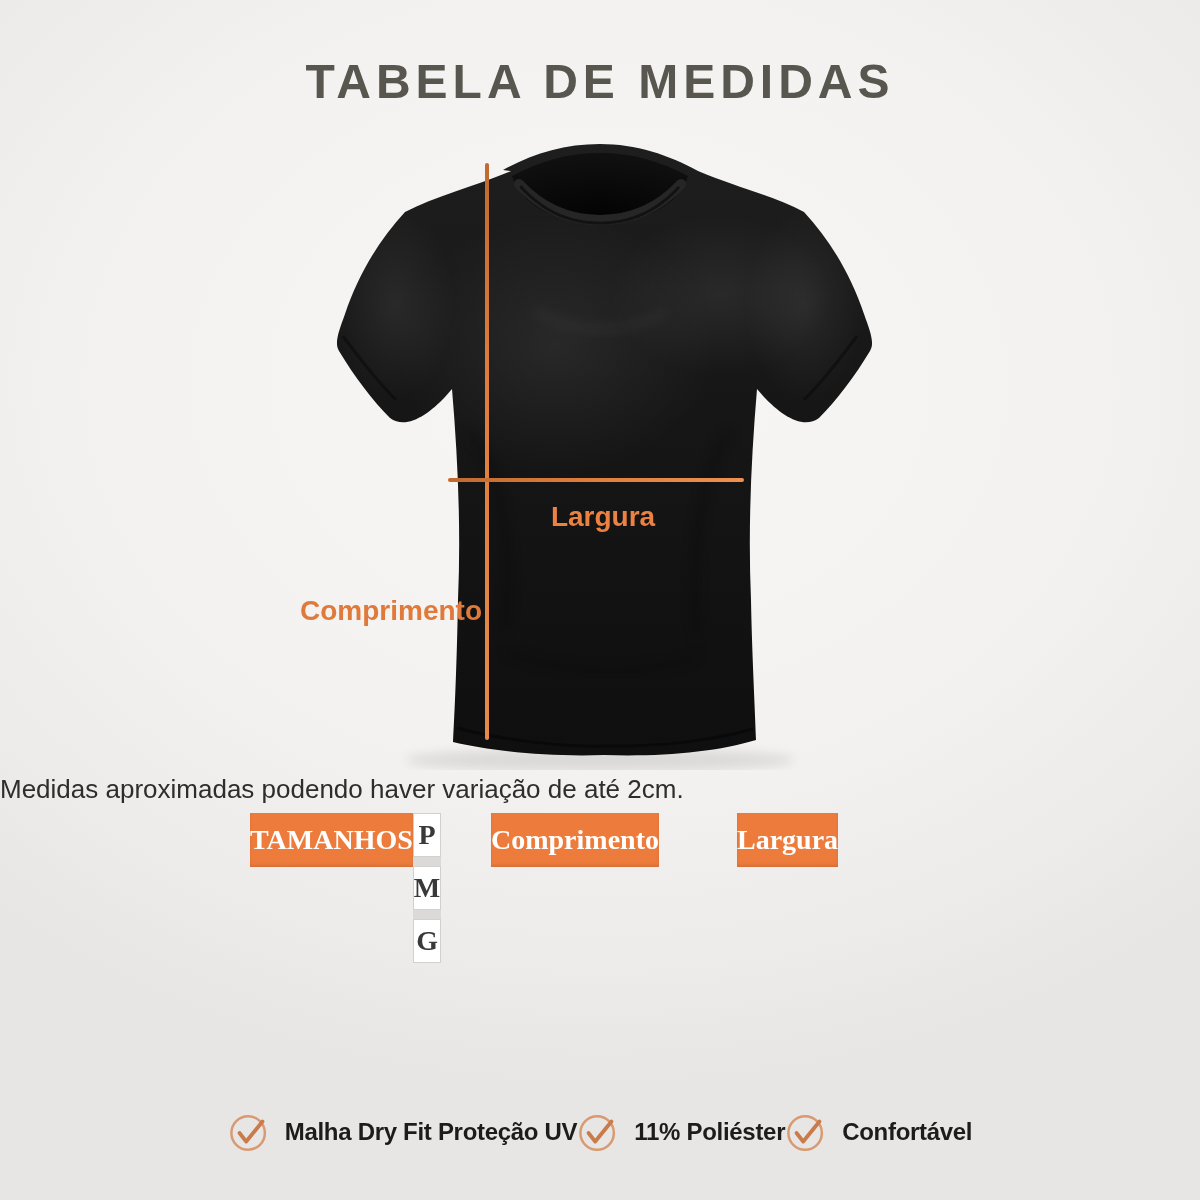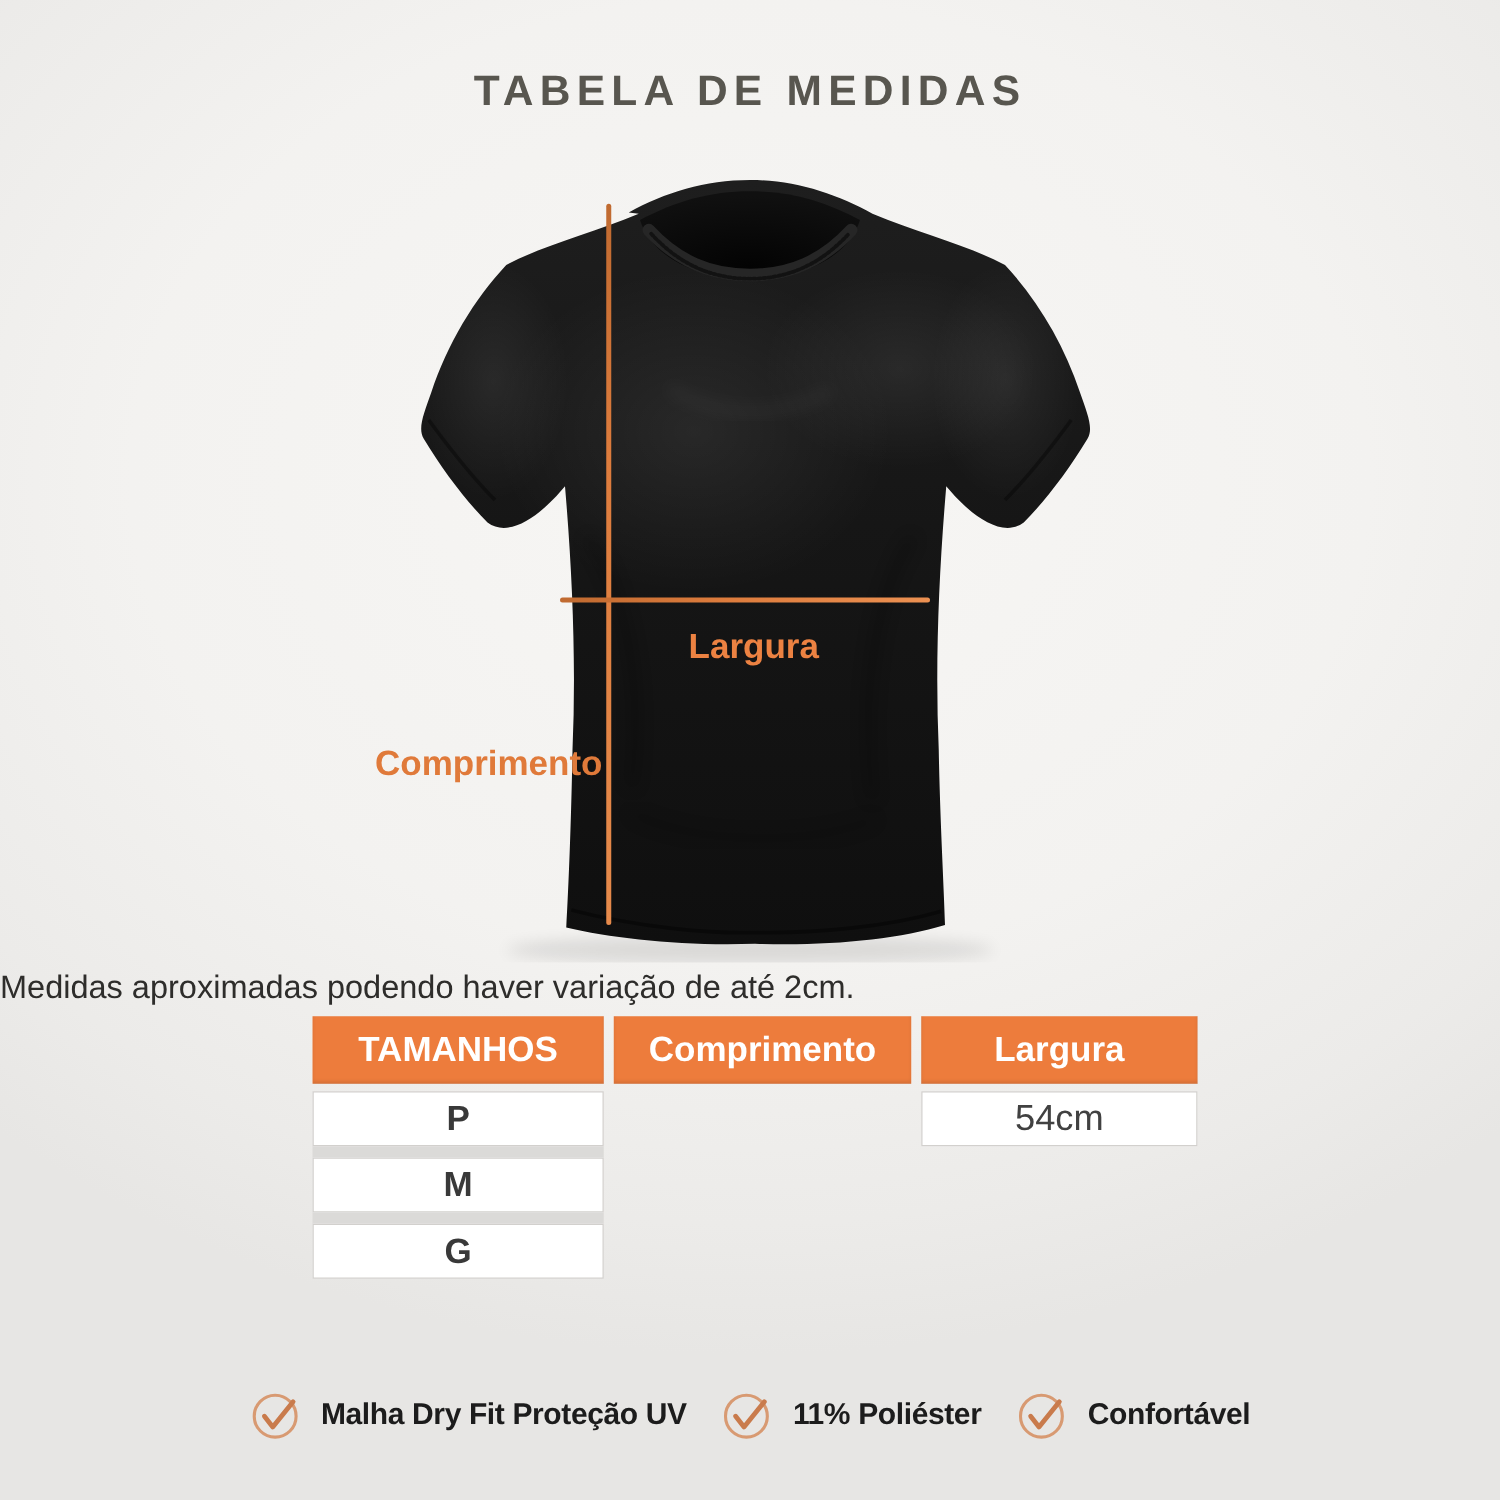--- a/index.html
+++ b/index.html
@@ -7,21 +7,21 @@
     position:relative;
     width:1200px;height:1200px;
     overflow:hidden;
     font-family:"Liberation Sans", sans-serif;
     background:
       radial-gradient(ellipse 900px 700px at 50% 32%, #f7f6f4 0%, #f3f2f0 55%, #ecebe9 85%, #e7e6e4 100%);
   }
   .page-title{
     position:absolute;top:54px;left:0;right:0;
     text-align:center;
-    font-size:34px;font-weight:bold;letter-spacing:5px;
+    font-size:48px;font-weight:bold;letter-spacing:5px;
     color:#58564f;
   }
   .shirt-svg{position:absolute;left:300px;top:130px;width:600px;height:640px;}
   .v-line{
     position:absolute;left:485px;top:163px;width:4px;height:577px;
     background:linear-gradient(180deg,#c06a30 0%,#dd7c3d 35%,#e68a4b 100%);
     border-radius:2px;
   }
   .h-line{
     position:absolute;left:448px;top:478px;width:296px;height:4px;
@@ -34,21 +34,21 @@
   .lbl-largura{left:518px;top:501px;width:170px;color:#ec8242;}
   .lbl-comprimento{left:300px;top:595px;width:176px;color:#e07a3a;}
   .note{
     position:absolute;top:774px;left:0;right:0;
     text-align:left;font-size:26px;color:#2e2d2b;
   }
   .size-table{
     position:absolute;top:813px;left:250px;width:708px;
     display:flex;gap:8px;
   }
-  .col{display:flex;flex-direction:column;}
+  .col{display:flex;font-family:Liberation Serif, serif;}
   .col-sizes{width:233px;}
   .col-comp{width:238px;}
   .col-larg{width:221px;}
   .th{
     height:54px;background:#ed7c3c;color:#ffffff;
     font-weight:bold;font-size:28px;
     display:flex;align-items:center;justify-content:center;
     margin-bottom:6px;
     box-shadow:inset 0 -2px 3px rgba(0,0,0,0.10);
   }
@@ -57,21 +57,21 @@
     display:flex;flex-direction:column;gap:9px;
   }
   .cell{
     height:44px;background:#ffffff;border:1px solid #d2d0cd;
     display:flex;align-items:center;justify-content:center;
     font-size:29px;color:#414141;box-sizing:border-box;
   }
   .cell-size{font-weight:bold;font-size:28px;color:#393939;}
   .features{
     position:absolute;top:1110px;left:0;right:0;
-    display:flex;justify-content:center;align-items:center;gap:28px;
+    display:flex;justify-content:center;align-items:center;
   }
   .feature{display:flex;align-items:center;gap:11px;}
   .feature-label{font-weight:bold;font-size:24px;color:#1c1c1c;letter-spacing:-0.3px;}
   .check-icon{width:46px;height:44px;flex:0 0 auto;}
 </style>
 </head>
 <body>
 
 <div class="canvas">
 
@@ -164,21 +164,20 @@
         <div class="cell cell-size">M</div>
         <div class="cell cell-size">G</div>
       </div>
     </div>
     <div class="col col-comp">
       <div class="th">Comprimento</div>
     </div>
     <div class="col col-larg">
       <div class="th">Largura</div>
       <div class="cells">
-        <div class="cell">54cm</div>
       </div>
     </div>
   </div>
 
   <div class="features">
     <div class="feature">
       <svg class="check-icon" viewBox="0 0 48 46">
         <circle cx="21" cy="24" r="17.5" fill="none" stroke="#d89a72" stroke-width="2.6"></circle>
         <path d="M 12,24 L 19,33 L 36,12" fill="none" stroke="#c97b4c" stroke-width="4" stroke-linecap="round" stroke-linejoin="round"></path>
       </svg>

